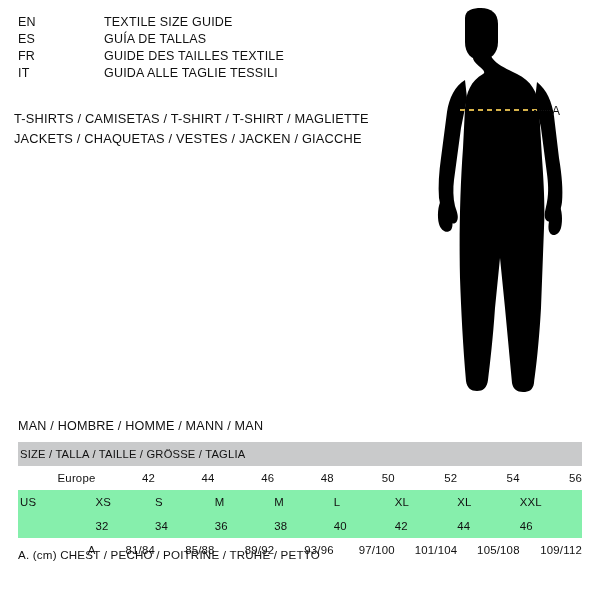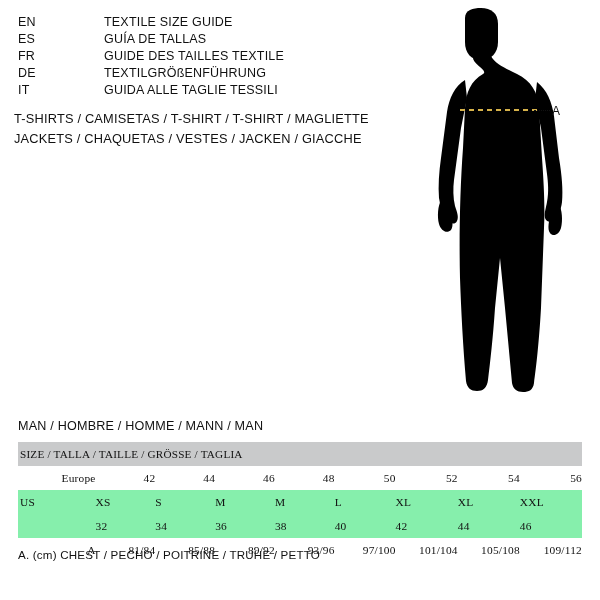--- a/index.html
+++ b/index.html
@@ -103,21 +103,20 @@
     width: 564px;
     border-collapse: collapse;
     font-size: 11.4px;
     color: #111;
   }
   table.size-table td {
     padding: 3px 0 3px 0;
     height: 18px;
     vertical-align: middle;
     letter-spacing: 0.2px;
-    font-family: Liberation Serif, serif;
   }
   .row-header td {
     background: #c9cacb;
     font-size: 11.2px;
   }
   .row-shade td { background: #86efac; }
   .row-plain td { background: #ffffff; text-align: right; }
   .col-label { width: 86px; padding-left: 2px !important; }
   .cell { width: 68px; text-align: left; }
 
@@ -140,24 +139,20 @@
       <span class="lang-code">EN</span>
       <span class="lang-text">TEXTILE SIZE GUIDE</span>
     </div>
     <div class="lang-row">
       <span class="lang-code">ES</span>
       <span class="lang-text">GUÍA DE TALLAS</span>
     </div>
     <div class="lang-row">
       <span class="lang-code">FR</span>
       <span class="lang-text">GUIDE DES TAILLES TEXTILE</span>
-    </div>
-    <div class="lang-row">
-      <span class="lang-code">DE</span>
-      <span class="lang-text">TEXTILGRÖßENFÜHRUNG</span>
     </div>
     <div class="lang-row">
       <span class="lang-code">IT</span>
       <span class="lang-text">GUIDA ALLE TAGLIE TESSILI</span>
     </div>
   </div>
 
   <div class="cat-block">
     <div class="cat-line">T-SHIRTS / CAMISETAS / T-SHIRT / T-SHIRT / MAGLIETTE</div>
     <div class="cat-line">JACKETS / CHAQUETAS / VESTES / JACKEN / GIACCHE</div>

